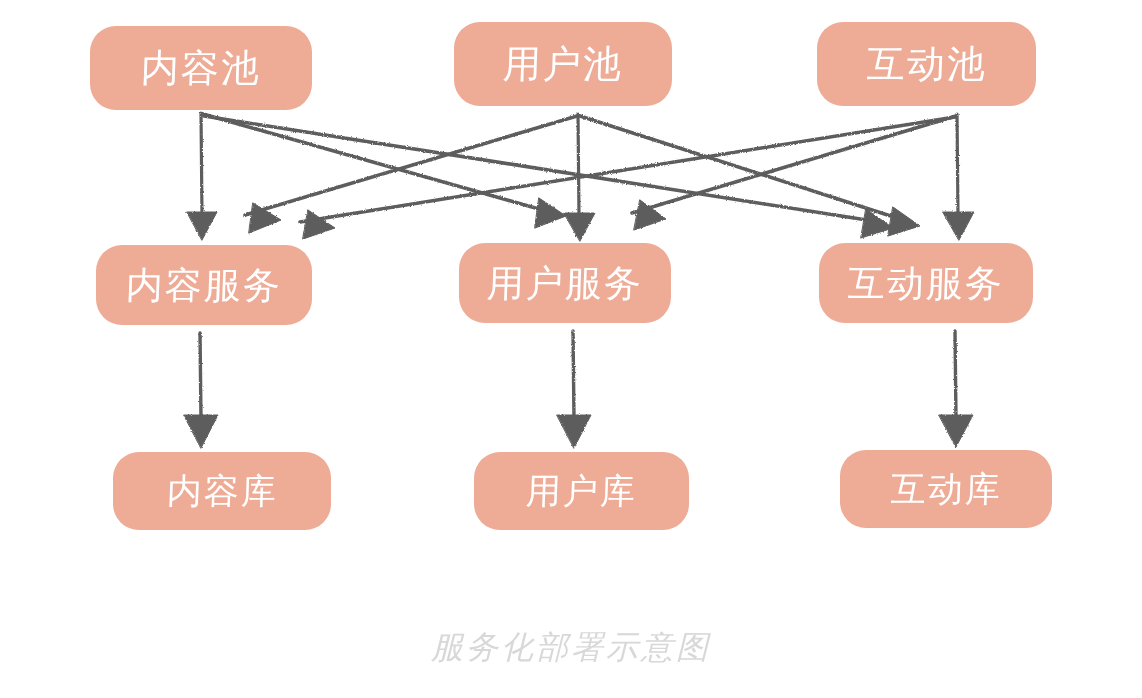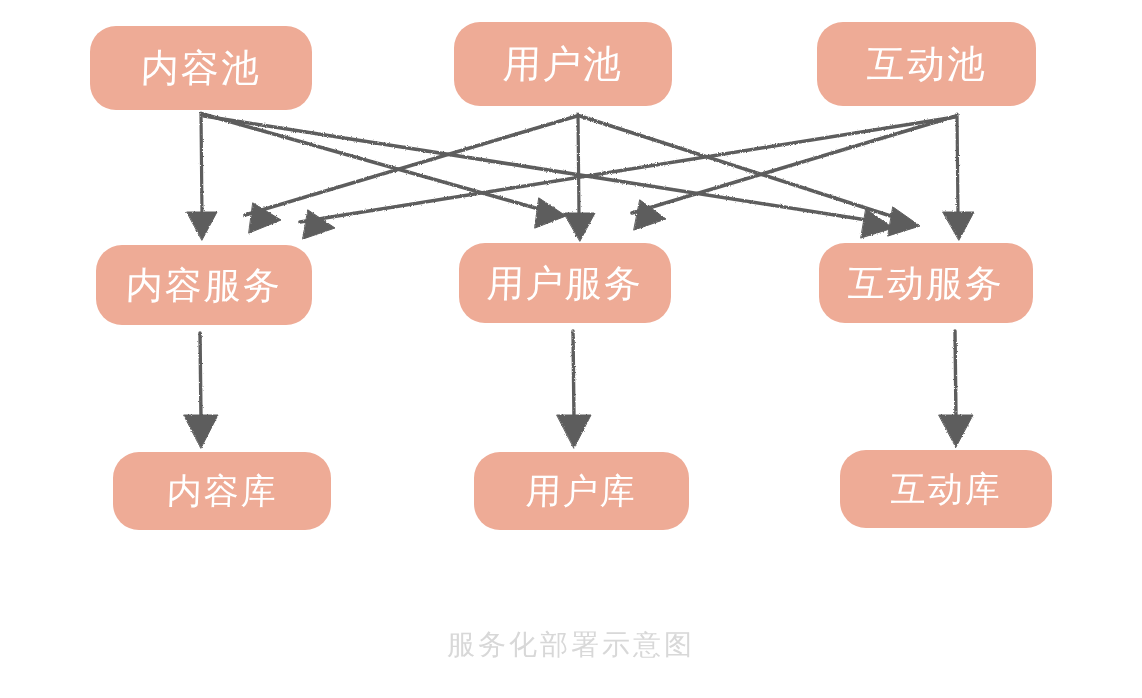--- a/index.html
+++ b/index.html
@@ -64,24 +64,25 @@
   #db-user      { left: 474px; top: 452px; width: 215px; height: 78px; }
   #db-inter     { left: 840px; top: 450px; width: 212px; height: 78px; }
 
   #caption {
     position: absolute;
     left: 0;
     top: 626px;
     width: 1142px;
     text-align: center;
     color: #d8d8d8;
-    font-size: 28px;
+    font-size: 32px;
     letter-spacing: 3px;
     font-family: "DejaVu Sans", sans-serif;
     user-select: none;
+    font-style: italic;
   }
 </style>
 </head>
 <body>
 
 <div id="canvas">
 
   <svg id="wires" viewBox="0 0 1142 698" width="1142" height="698" xmlns="http://www.w3.org/2000/svg">
     <defs>
       <filter id="rough" x="-20%" y="-20%" width="140%" height="140%">

